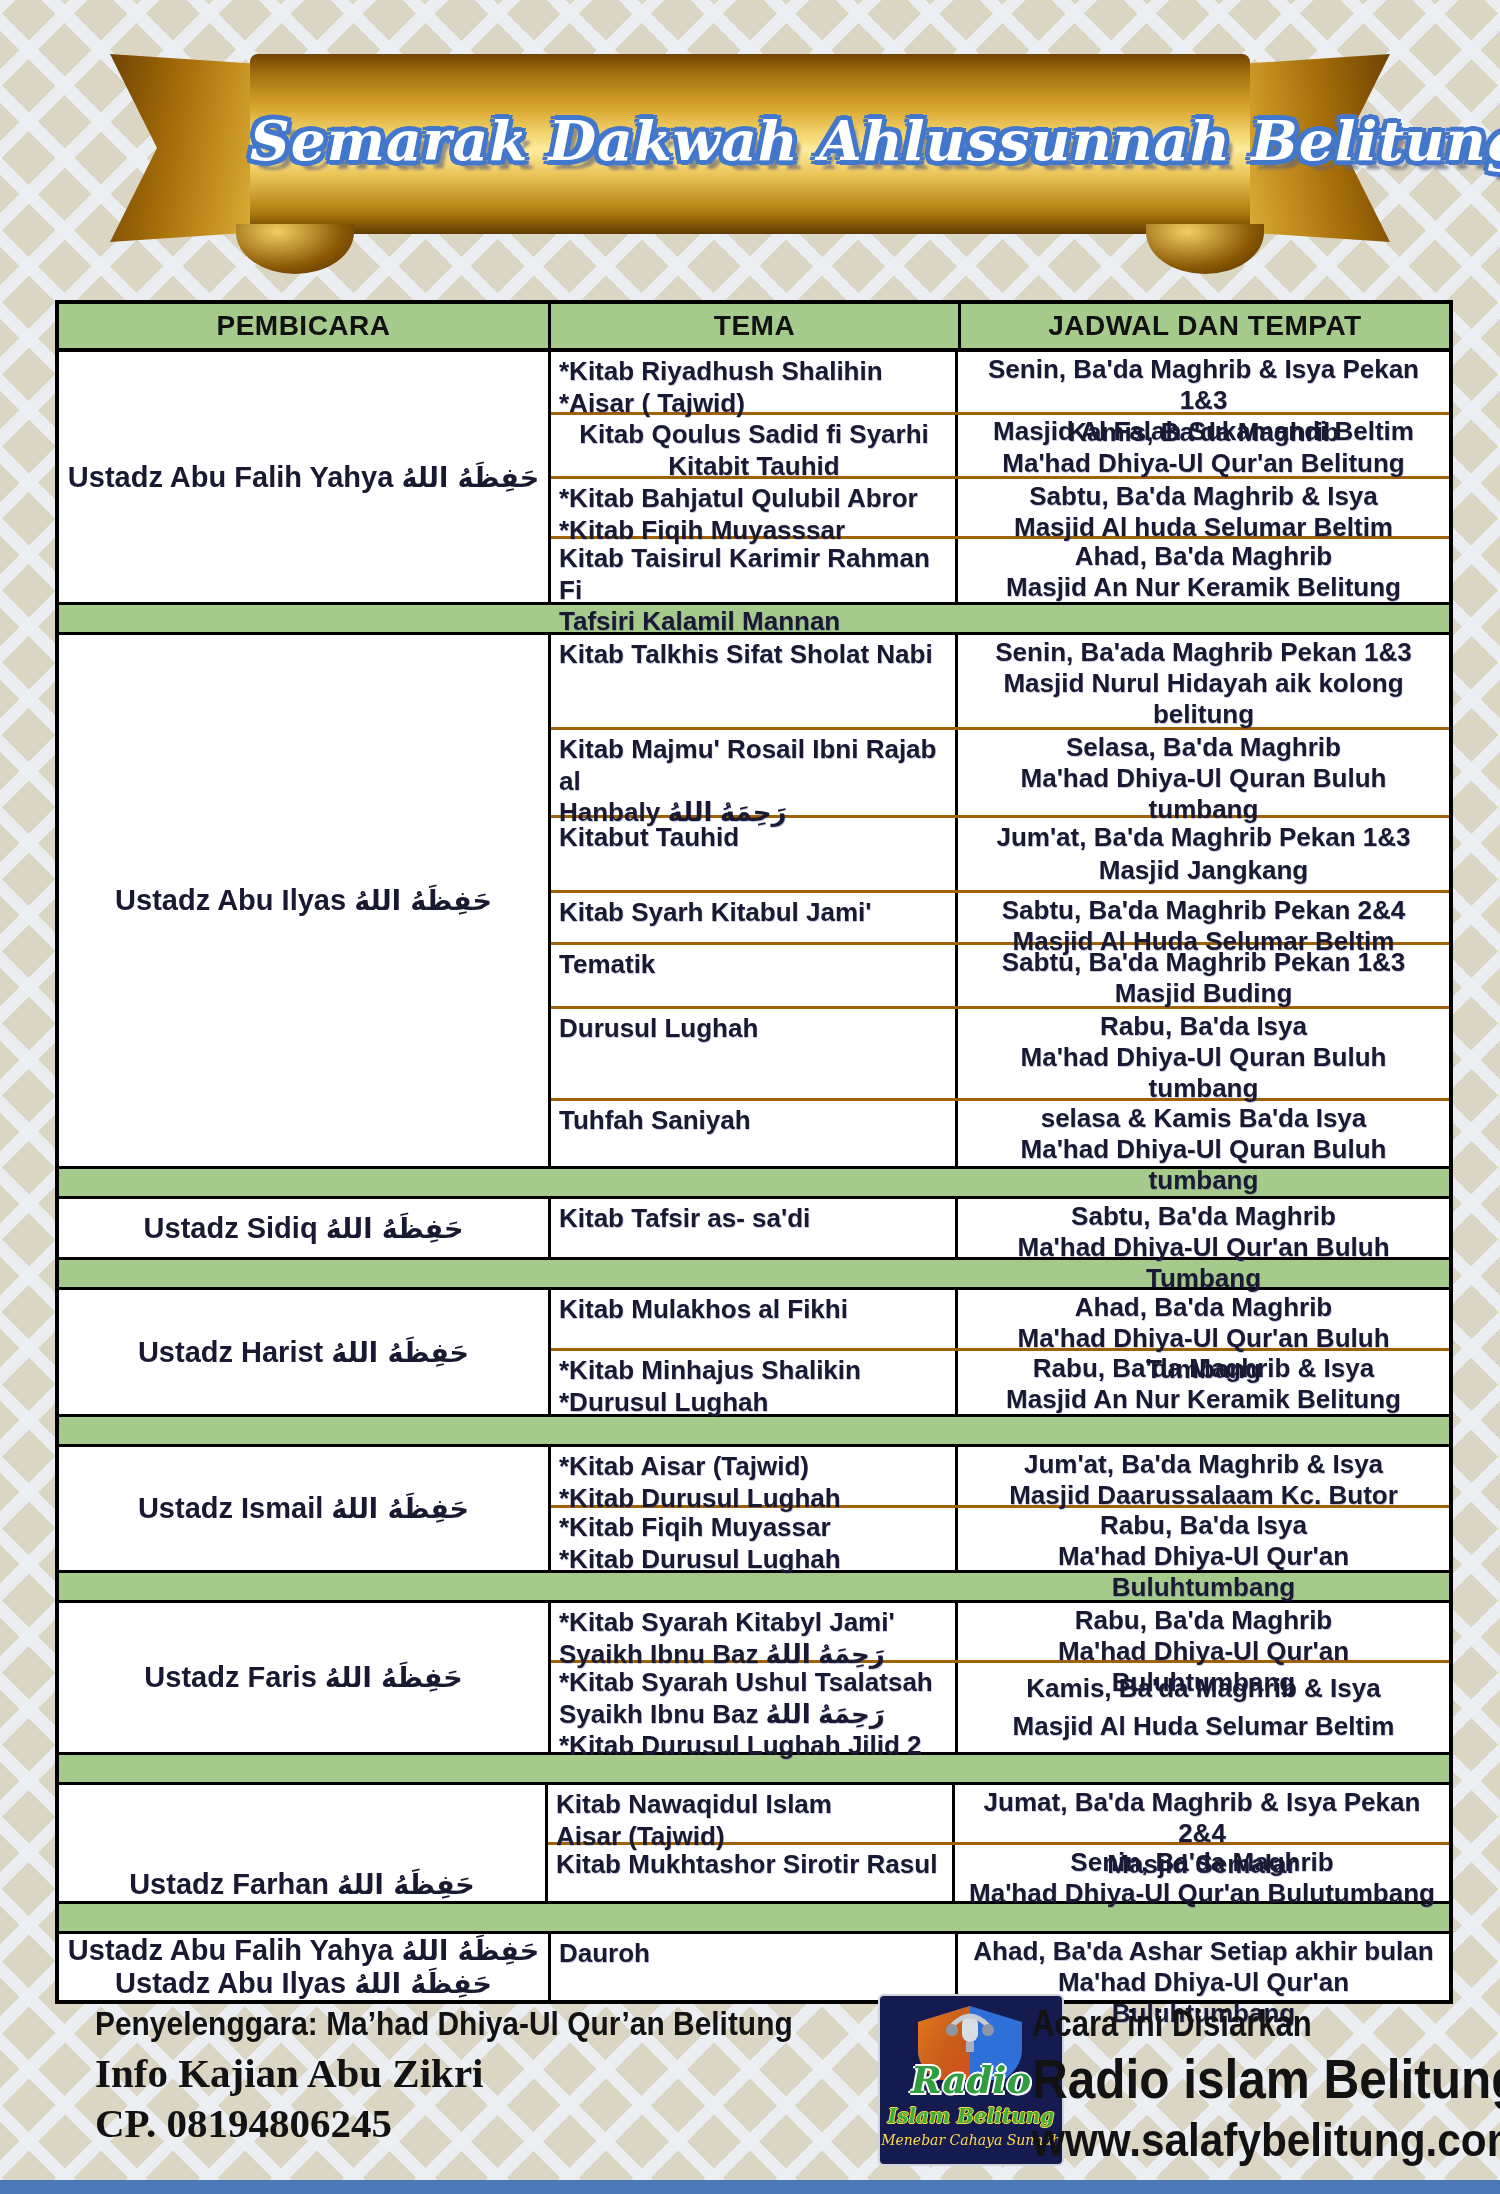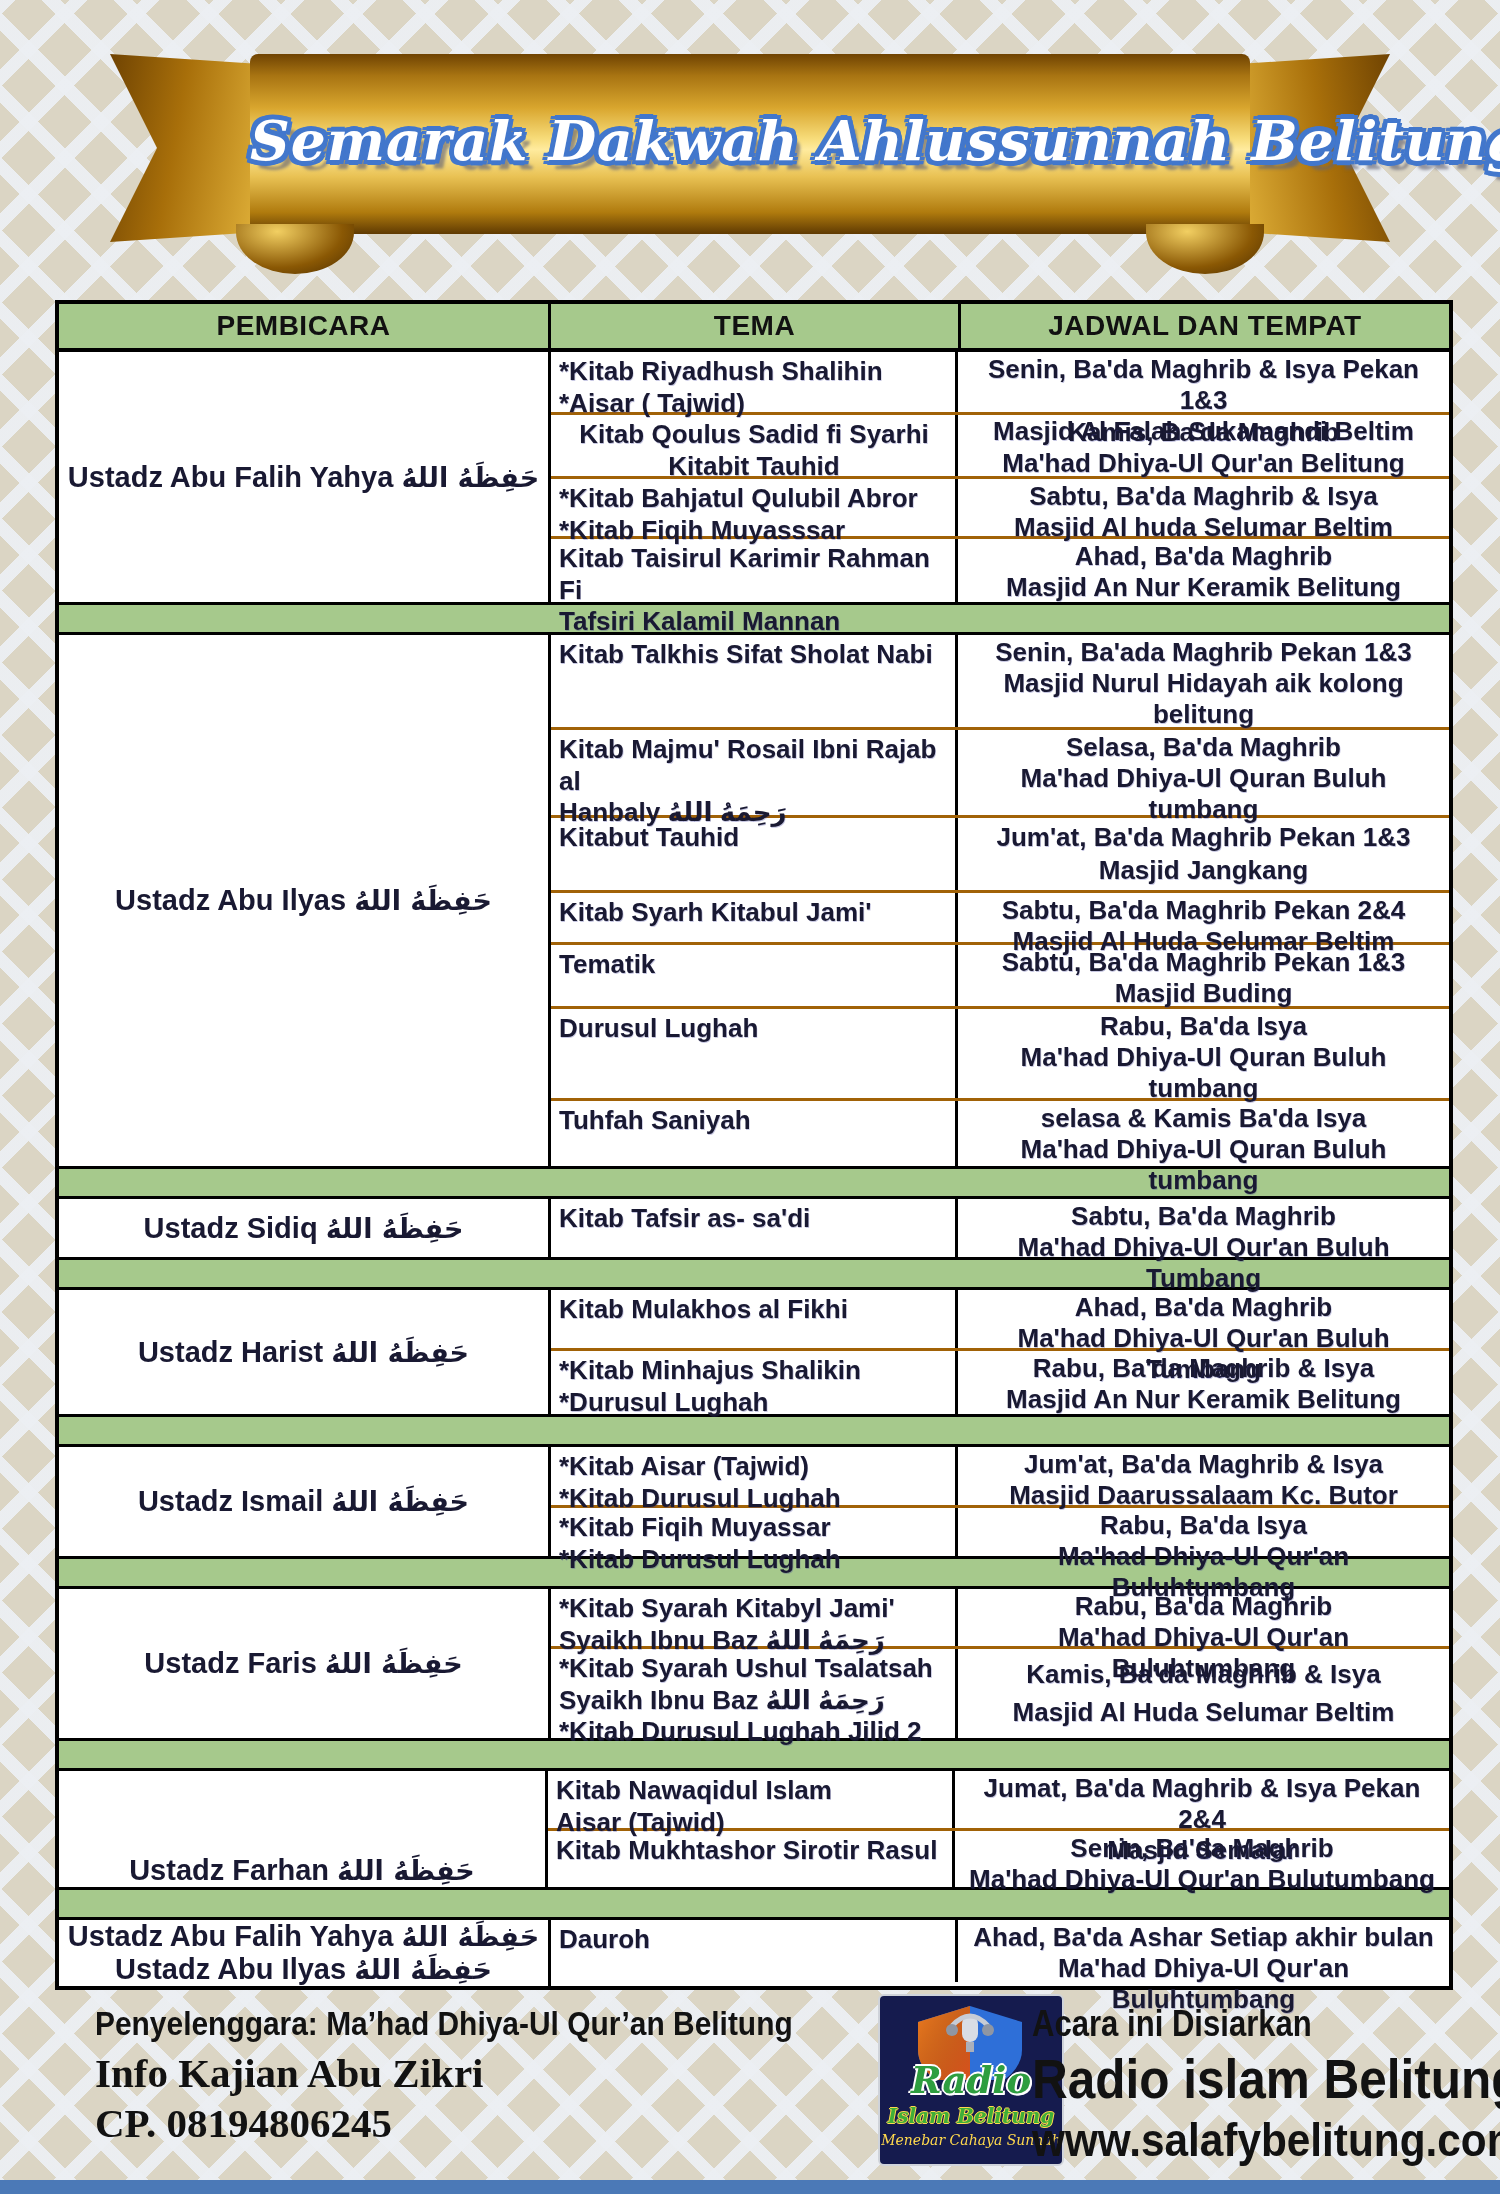--- a/index.html
+++ b/index.html
@@ -268,21 +268,21 @@
             <div class="sub" style="height: 61px;">
               <div class="tema">
                 <div class="tline">*Kitab Aisar (Tajwid)</div>
                 <div class="tline">*Kitab Durusul Lughah</div>
               </div>
               <div class="jad">
                 <div class="jline">Jum'at, Ba'da Maghrib &amp; Isya</div>
                 <div class="jline">Masjid Daarussalaam Kc. Butor</div>
               </div>
             </div>
-            <div class="sub last" style="height: 48px;">
+            <div class="sub last" style="height: 62px;">
               <div class="tema">
                 <div class="tline">*Kitab Fiqih Muyassar</div>
                 <div class="tline">*Kitab Durusul Lughah</div>
               </div>
               <div class="jad">
                 <div class="jline">Rabu, Ba'da Isya</div>
                 <div class="jline">Ma'had Dhiya-Ul Qur'an Buluhtumbang</div>
               </div>
             </div>
           </div>

